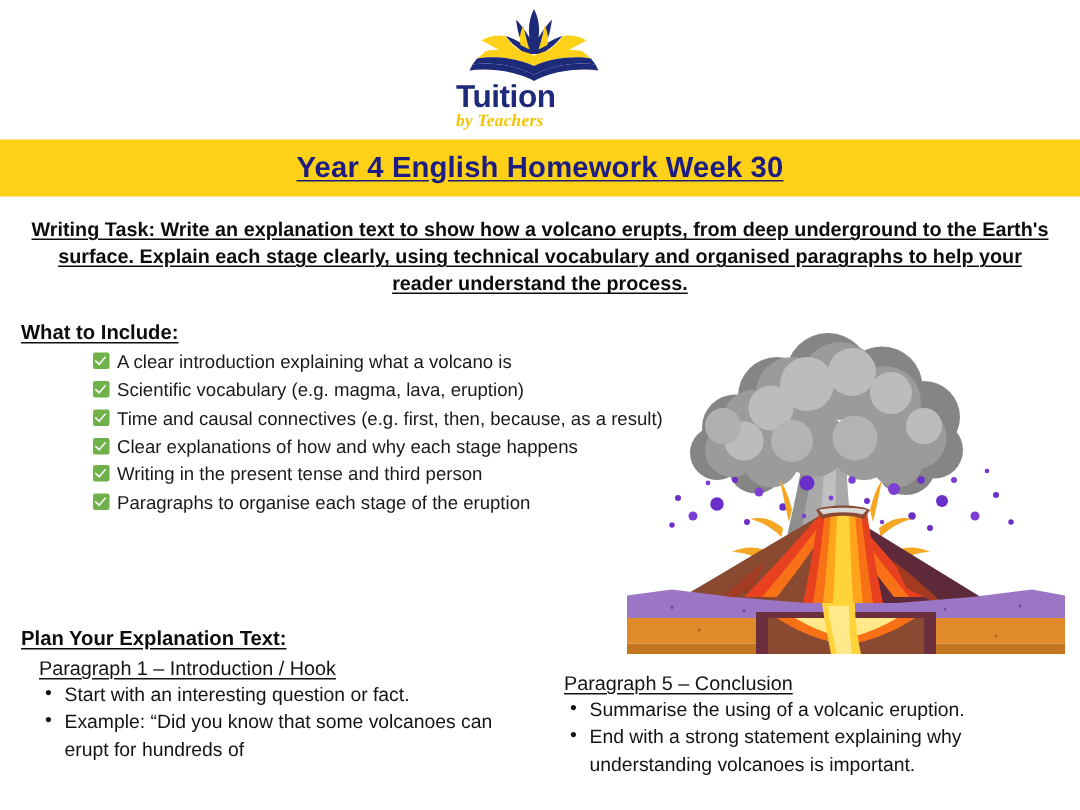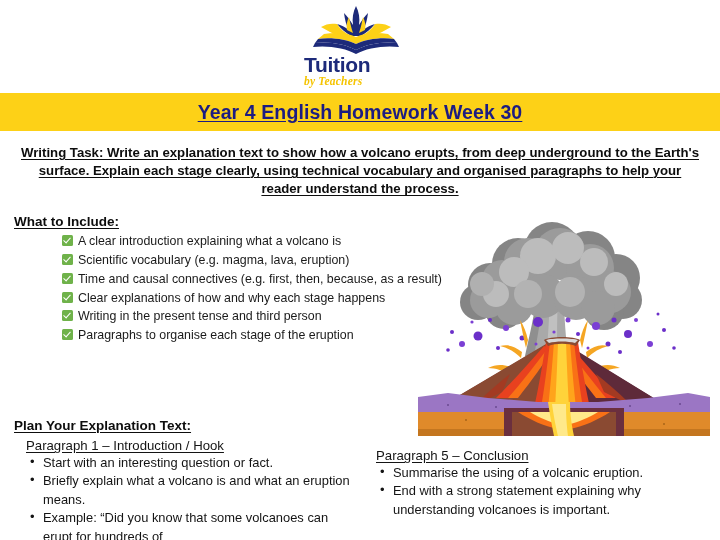--- a/index.html
+++ b/index.html
@@ -239,21 +239,20 @@
     </li>
   </ul>
 </div>
 
 <div id="plan-heading" class="section-heading">Plan Your Explanation Text:</div>
 
 <div class="para-block" id="para-1">
   <div class="para-title">Paragraph 1 – Introduction / Hook</div>
   <ul class="bullets">
     <li>Start with an interesting question or fact.</li>
-    <li> Briefly explain what a volcano is and what an eruption means.</li>
     <li>Example: “Did you know that some volcanoes can erupt for hundreds of</li>
   </ul>
 </div>
 
 <div class="para-block" id="para-5">
   <div class="para-title">Paragraph 5 – Conclusion</div>
   <ul class="bullets">
     <li>Summarise the using of a volcanic eruption.</li>
     <li> End with a strong statement explaining why understanding volcanoes is important.</li>
   </ul>

